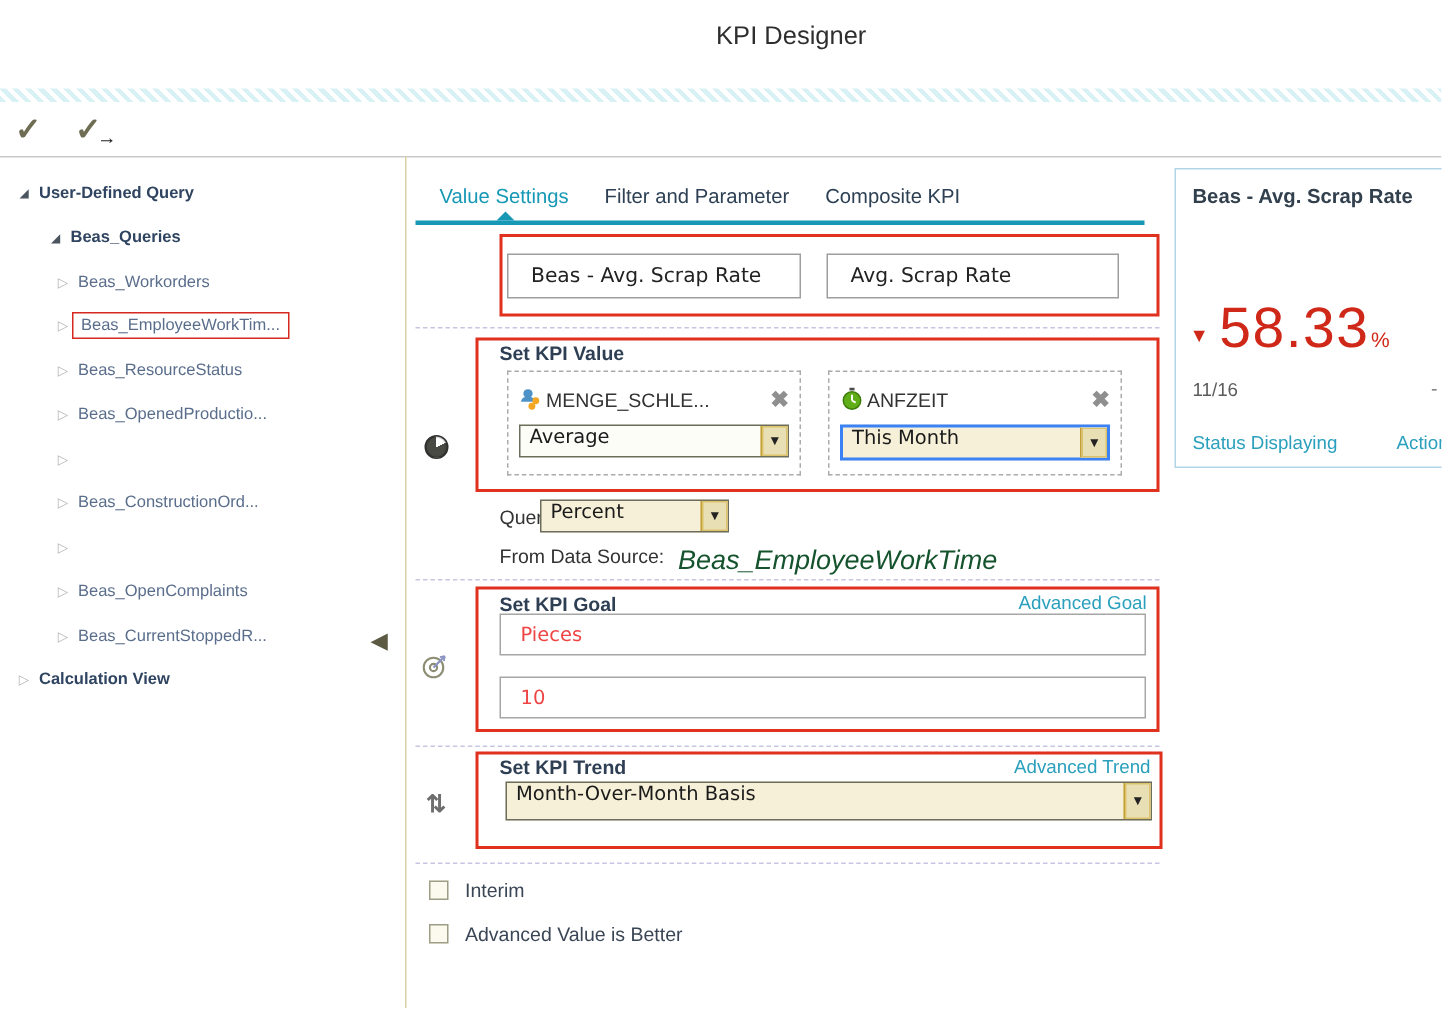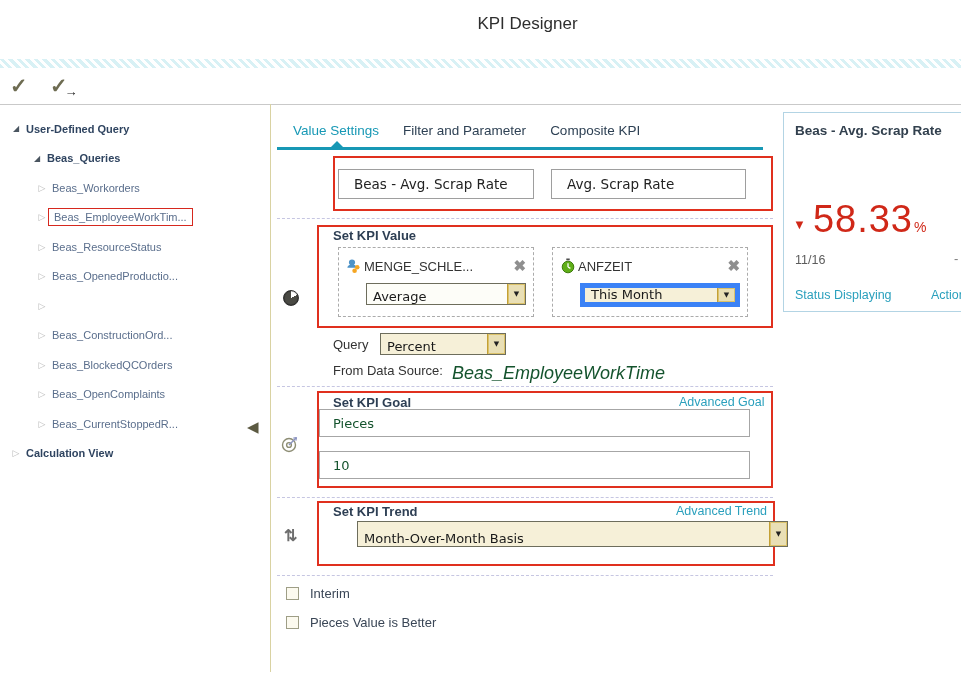--- a/index.html
+++ b/index.html
@@ -71,40 +71,40 @@
   .kpi-card { position:absolute; width:196px; height:70px; border:1px dashed #ababab;
               background:#fff; padding:6px 7px 0 7px; }
   .card-measure { left:338px; top:247px; }
   .card-dim     { left:552px; top:247px; }
   .kpi-card .row1 { display:flex; align-items:center; height:24px; }
   .kpi-card .row1 .ic { flex:0 0 18px; display:flex; align-items:center; }
   .kpi-card .row1 .nm { font-size:13px; color:#333; white-space:nowrap; overflow:hidden; flex:1 1 auto; }
   .kpi-card .row1 .x { flex:0 0 18px; text-align:right; color:#8f8f8f; font-size:15px;
                        font-weight:bold; cursor:pointer; }
   
-  .sel { display:flex; align-items:flex-end; justify-content:space-between; height:22px;
+  .sel { display:flex; align-items:flex-start; justify-content:space-between; height:22px;
          background:#f6f0d8; border:1px solid #6d6d5c; font-family:"DejaVu Sans", sans-serif;
-         font-size:13px; color:#1a1a1a; padding-left:6px; cursor:pointer; white-space:nowrap;margin-left:20px; }
+         font-size:13px; color:#1a1a1a; padding-left:6px; cursor:pointer; white-space:nowrap; }
   .sel .btn { width:18px; height:100%; background:#e9dfb5; border-left:1px solid #c3a035;
               box-shadow:inset 0 0 0 1px #dcc269; display:flex; align-items:center;
               justify-content:center; font-size:7px; color:#222; flex:0 0 18px; }
   .sel.white { background:#fdfdf8; }
-  .sel.focused { border:5px solid #3b82f6; height:24px; }
+  .sel.focused { border:2px solid #3b82f6; height:24px; }
   .sel-card { margin-top:5px; }
   .sel-unit { position:absolute; left:360px; top:333px; width:126px; }
   .sel-trend { position:absolute; left:337px; top:521px; width:431px; height:26px; }
 
   
   .unit-label { position:absolute; left:333px; top:337px; font-size:13px; color:#333; }
   .ds-label { position:absolute; left:333px; top:363px; font-size:13px; color:#333; }
   .ds-value { position:absolute; left:452px; top:363px; font-size:18px; color:#14532d; font-style:italic; }
 
   
-  .goal-input { position:absolute; left:319px; width:431px; height:28px; border:1px solid #a6a6a6;
-                background:#fff; font-family:"DejaVu Sans", sans-serif; font-size:13px; color:#14532d;
+  .goal-input { position:absolute; left:333px; width:431px; height:28px; border:1px solid #a6a6a6;
+                background:#fff; font-family:"DejaVu Sans", sans-serif; font-size:13px; color:#ef4444;
                 display:flex; align-items:center; padding-left:13px; }
 
   
   .gutter-ic { position:absolute; }
   .ic-clock { left:283px; top:290px; width:16px; height:16px; border-radius:50%;
               border:1px solid #2f2f2f;
               background:conic-gradient(#ffffff 0 65deg, #4a4a44 65deg 360deg);
               box-shadow:inset 0 0 1px #000; }
   .ic-target { left:280px; top:434px; }
   .ic-trend { left:284px; top:526px; font-size:16px; color:#6e6e6e; font-weight:bold; }
@@ -172,21 +172,20 @@
       </div>
       <div class="tree-row lvl2">
         <span class="arrow col">▷</span>
       </div>
       <div class="tree-row lvl2">
         <span class="arrow col">▷</span>
         <span class="lbl">Beas_ConstructionOrd...</span>
       </div>
       <div class="tree-row lvl2">
         <span class="arrow col">▷</span>
-        <span class="lbl">Beas_BlockedQCOrders</span>
       </div>
       <div class="tree-row lvl2">
         <span class="arrow col">▷</span>
         <span class="lbl">Beas_OpenComplaints</span>
       </div>
       <div class="tree-row lvl2">
         <span class="arrow col">▷</span>
         <span class="lbl">Beas_CurrentStoppedR...</span>
       </div>
       <div class="tree-row lvl0 bold">
@@ -285,21 +284,21 @@
     <span>Month-Over-Month Basis</span>
     <span class="btn">▼</span>
   </div>
 
   <div class="chk-row chk-interim">
     <span class="chk-box"></span>
     <span class="chk-lbl">Interim</span>
   </div>
   <div class="chk-row chk-smaller">
     <span class="chk-box"></span>
-    <span class="chk-lbl">Pieces Value is Better</span>
+    <span class="chk-lbl">Advanced Value is Better</span>
   </div>
 
   <div class="preview-card">
     <div class="pv-title">Beas - Avg. Scrap Rate</div>
     <div class="pv-value-row">
       <span class="pv-down">▼</span>
       <span class="pv-num">58.33</span>
       <span class="pv-pct">%</span>
     </div>
     <div class="pv-date">11/16</div>

